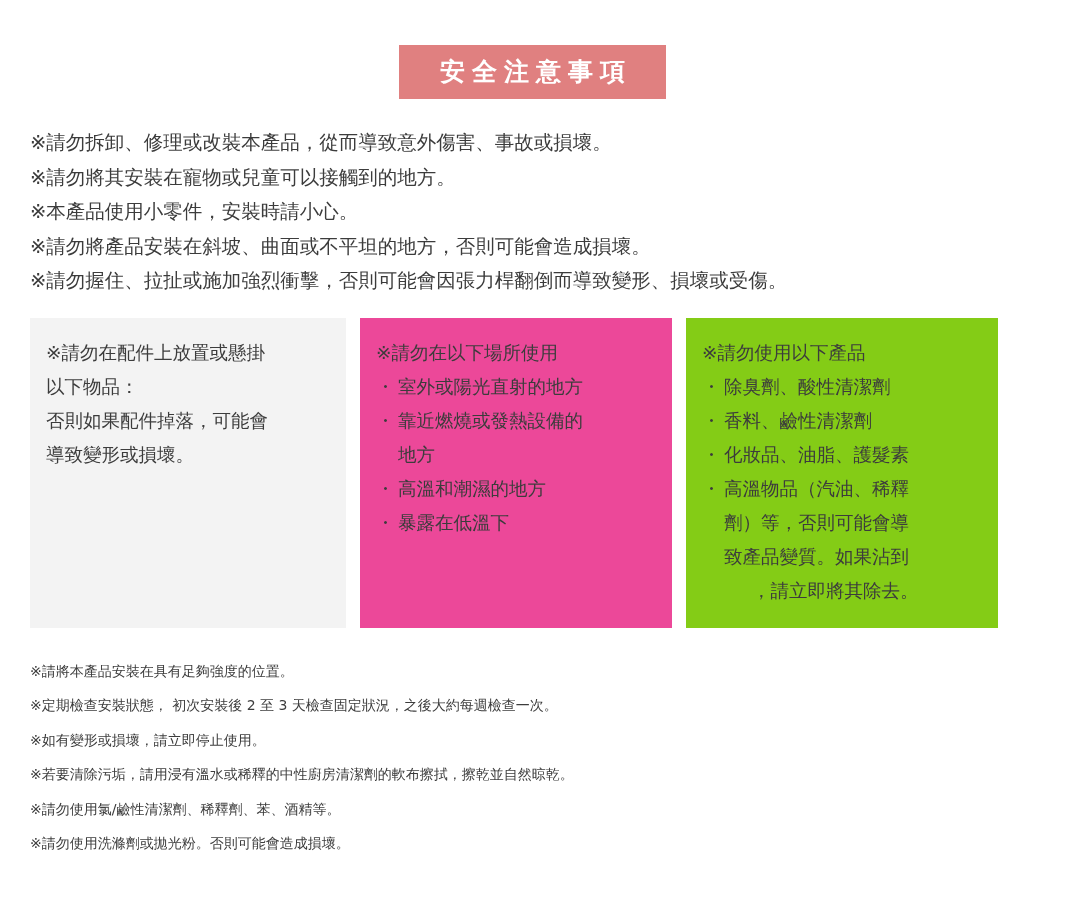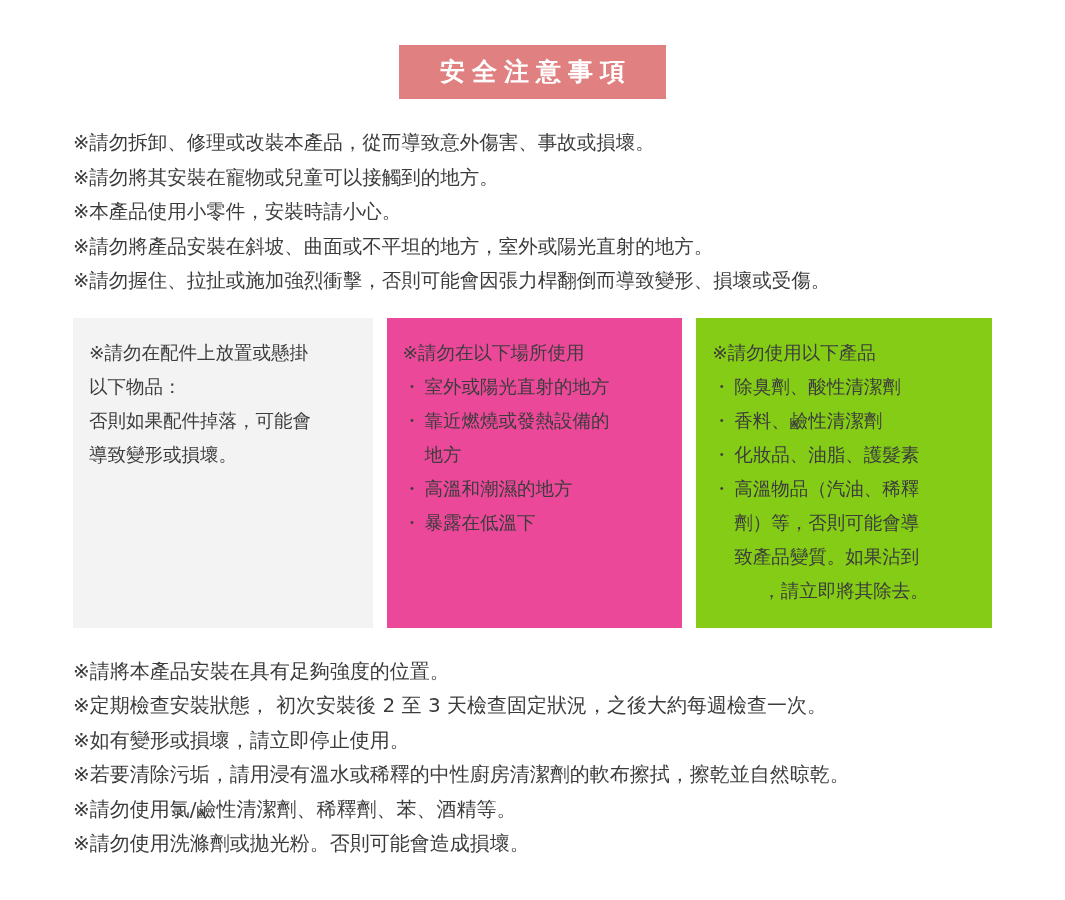--- a/index.html
+++ b/index.html
@@ -12,21 +12,21 @@
     background: #ffffff;
     font-family: "DejaVu Sans", "Liberation Sans", sans-serif;
     color: #3c3c3c;
     overflow: hidden;
   }
   .page {
     position: relative;
     width: 1065px;
     height: 900px;
     box-sizing: border-box;
-    padding: 0 73px;
+    padding: 0 30px;
   }
   
   .title-wrap {
     display: flex;
     justify-content: center;
     padding-top: 45px;
   }
   .title-banner {
     background: #e08080;
     color: #ffffff;
@@ -91,38 +91,38 @@
     display: block;
   }
   .cont {
     display: block;
     padding-left: 22px;
   }
   .panel-3 .cont { padding-left: 22px; }
   
   .bottom-notes {
     margin-top: 26px;
-    font-size: 20px;
+    font-size: 14px;
     line-height: 34.5px;
   }
 </style>
 </head>
 <body style="color: rgb(60, 60, 60);">
 
 <div class="page">
 
   <div class="title-wrap">
     <div class="title-banner" style="background: rgb(224, 128, 128); color: rgb(255, 255, 255);">安全注意事項</div>
   </div>
 
   <div class="top-notes">
     <div class="note-line">※請勿拆卸、修理或改裝本產品，從而導致意外傷害、事故或損壞。</div>
     <div class="note-line">※請勿將其安裝在寵物或兒童可以接觸到的地方。</div>
     <div class="note-line">※本產品使用小零件，安裝時請小心。</div>
-    <div class="note-line">※請勿將產品安裝在斜坡、曲面或不平坦的地方，室外或陽光直射的地方。</div>
+    <div class="note-line">※請勿將產品安裝在斜坡、曲面或不平坦的地方，否則可能會造成損壞。</div>
     <div class="note-line">※請勿握住、拉扯或施加強烈衝擊，否則可能會因張力桿翻倒而導致變形、損壞或受傷。</div>
   </div>
 
   <div class="panels">
 
     <div class="panel panel-1" style="background: rgb(243, 243, 243);">
       <div class="panel-head">
         <span class="panel-head-line">※請勿在配件上放置或懸掛</span>
         <span class="panel-head-line">以下物品：</span>
       </div>

